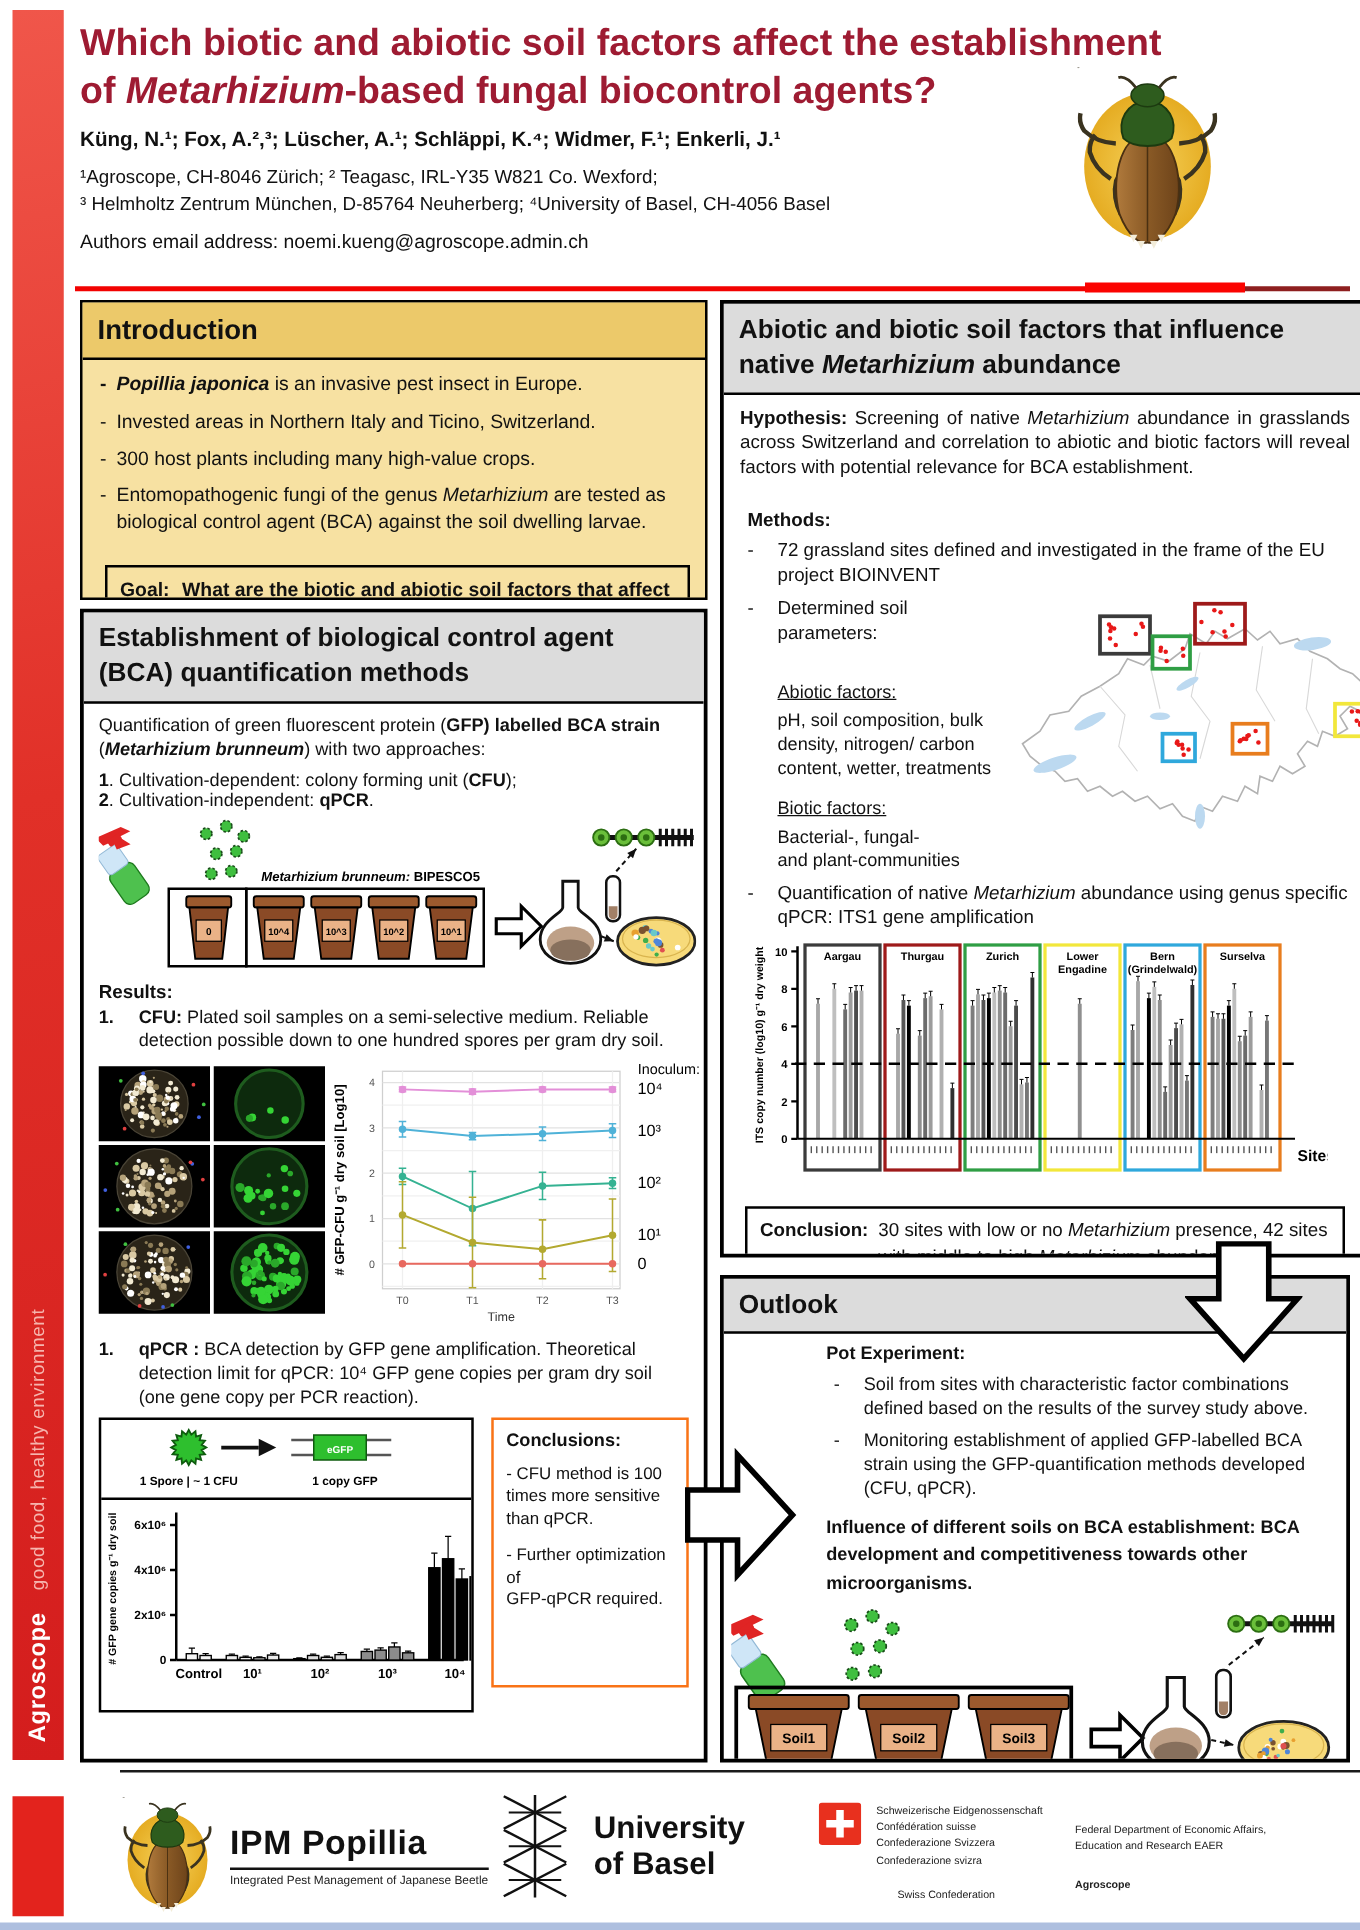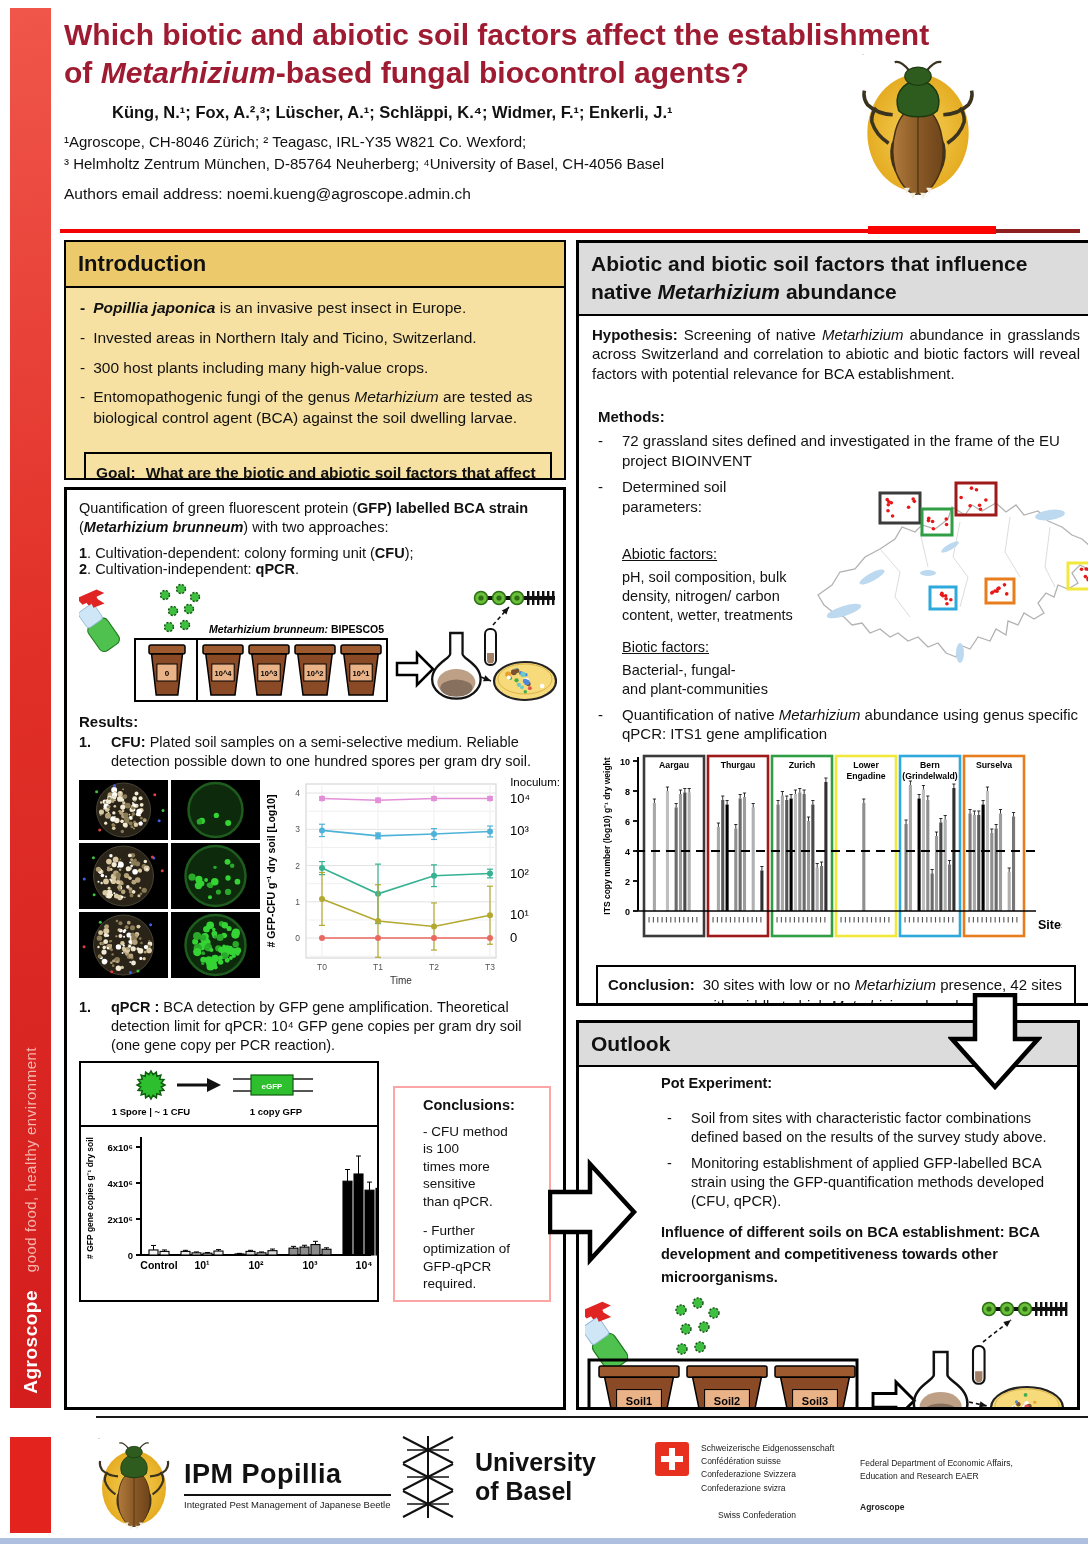--- a/index.html
+++ b/index.html
@@ -9,21 +9,21 @@
   .sidebar{position:absolute;left:10px;top:8px;width:41px;height:1400px;
     background:linear-gradient(170deg,#f0564a 0%,#e13028 45%,#d41d1d 100%);
     display:flex;flex-direction:column;align-items:center;justify-content:flex-end;gap:18px;padding-bottom:14px;box-sizing:border-box;}
   .vtext{writing-mode:vertical-rl;transform:rotate(180deg);white-space:nowrap;}
   .sidebar .tagline{color:#f6b5ae;font-size:15px;letter-spacing:.5px;}
   .sidebar .brand{color:#fff;font-weight:bold;font-size:19px;letter-spacing:.5px;}
   .sidebar-foot{position:absolute;left:10px;top:1437px;width:41px;height:96px;background:#e3231d;}
   
   .hdr{position:absolute;left:64px;top:16px;width:1016px;}
   .title{font-weight:bold;font-size:30px;line-height:1.25;color:#9e1b32;}
-  .authors{margin-top:12px;font-weight:bold;font-size:16.5px;margin-left:48px;}
+  .authors{margin-top:12px;font-weight:bold;font-size:16.5px;}
   .affil{margin-top:9px;font-size:15px;line-height:1.45;}
   .email{margin-top:10px;font-size:15.5px;}
   .beetle-box{position:absolute;left:862px;top:54px;width:112px;height:160px;}
   .redrule{position:absolute;left:60px;top:229px;width:936px;height:4px;background:#f20201;}
   .redrule2{position:absolute;left:868px;top:226px;width:128px;height:8px;background:#fb0300;}
   .redrule3{position:absolute;left:996px;top:229px;width:84px;height:4px;background:#8e1f1f;}
   
   .box{position:absolute;background:#fff;border:3px solid #000;box-sizing:border-box;overflow:hidden;}
   .shead{background:#dcdcdc;border-bottom:2.5px solid #000;font-weight:bold;font-size:21px;line-height:1.35;padding:7px 12px;}
   
@@ -36,21 +36,21 @@
   .bcabody{padding:9px 12px 0 12px;font-size:14.5px;}
   .numrow{display:flex;gap:6px;line-height:1.3;margin-top:3px;}
   .numrow .num{font-weight:bold;min-width:26px;}
   .sampling{border:2px solid #000;display:flex;justify-content:space-between;align-items:center;
     font-weight:bold;font-size:9.5px;padding:7px 8px;margin:4px 2px 6px 2px;}
   .figrow{display:flex;gap:4px;margin-top:2px;}
   .petrigrid{display:grid;grid-template-columns:89px 89px;grid-template-rows:60px 66px 66px;gap:3px;margin-top:8px;}
   .petrigrid .cell{background:#000;}
   .qfig{border:2px solid #000;width:300px;}
   .qdiag{border-bottom:2px solid #000;}
-  .conclbox{border:2px solid #fca5a5;margin-left:14px;width:172px;height:196px;padding:8px 28px;font-size:13.5px;line-height:1.3;margin-top:25px;}
+  .conclbox{border:2px solid #f97316;margin-left:14px;width:172px;height:196px;padding:8px 10px;font-size:13.5px;line-height:1.3;}
   .conclbox .ct{font-weight:bold;font-size:14.5px;margin-bottom:8px;}
   .conclbox .ci{margin-bottom:12px;}
   
   .survbody{padding:9px 13px 0 13px;font-size:15px;}
   .hyp{text-align:justify;line-height:1.32;}
   .mlabel{font-weight:bold;margin:24px 0 6px 6px;}
   .mrow{display:flex;gap:10px;margin:0 0 7px 6px;line-height:1.3;}
   .mrow .dash{min-width:14px;}
   .factors{width:188px;font-size:14.5px;line-height:1.3;}
   .fl{text-decoration:underline;margin:8px 0 4px 0;}
@@ -157,20 +157,22 @@
           <span class="rich">Entomopathogenic fungi of the genus <i>Metarhizium</i> are tested as biological control agent (BCA) against the soil dwelling larvae.</span>
         </div>
     </div>
     <div class="goalbox">
       <span>Goal:</span>
       <span>What are the biotic and abiotic soil factors that affect fungal BCA establishment?</span>
     </div>
   </div>
 
   <div class="box" style="left:64px;top:487px;width:502px;height:923px;">
+    <div class="shead" style="white-space:pre-line;">Establishment of biological control agent
+(BCA) quantification methods</div>
     <div class="bcabody">
       <div class="rich" style="line-height:1.3;">Quantification of green fluorescent protein (<b>GFP) labelled BCA strain</b> (<b><i>Metarhizium brunneum</i></b>) with two approaches:</div>
       <div style="height:8px;"></div>
       <div class="rich"><b>1</b>. Cultivation-dependent: colony forming unit (<b>CFU</b>);</div>
       <div class="rich"><b>2</b>. Cultivation-independent: <b>qPCR</b>.</div>
       <div id="workflow-top" style="margin-top:4px;">
           <svg width="478" height="128" viewBox="0 0 478 128">
             <g transform="translate(2,16) scale(0.72)">
               <g transform="rotate(-35 30 40)">
                 <rect x="8" y="30" width="32" height="42" rx="8" fill="#4ec14e" stroke="#1e7a1e" stroke-width="1.5"></rect>
@@ -1244,21 +1246,21 @@
       <div class="conclbox2">
         <b>Conclusion:</b>
         <span class="rich">30 sites with low or no <i>Metarhizium</i> presence, 42 sites with middle to high <i>Metarhizium</i> abundance.</span>
       </div>
     </div>
   </div>
 
   <div class="box" style="left:576px;top:1020px;width:504px;height:390px;">
     <div class="shead">Outlook</div>
     <div class="outbody">
-      <div style="font-weight:bold;margin-bottom:18px;">Pot Experiment:</div>
+      <div style="font-weight:bold;margin-bottom:8px;">Pot Experiment:</div>
       <div class="mrow">
         <span class="dash">-</span>
           <span>Soil from sites with characteristic factor combinations defined based on the results of the survey study above.</span>
       </div>
       <div class="mrow">
         <span class="dash">-</span>
           <span>Monitoring establishment of applied GFP-labelled BCA strain using the GFP-quantification methods developed (CFU, qPCR).</span>
       </div>
       <div class="outbold">Influence of different soils on BCA establishment: BCA development and competitiveness towards other microorganisms.</div>
     </div>

